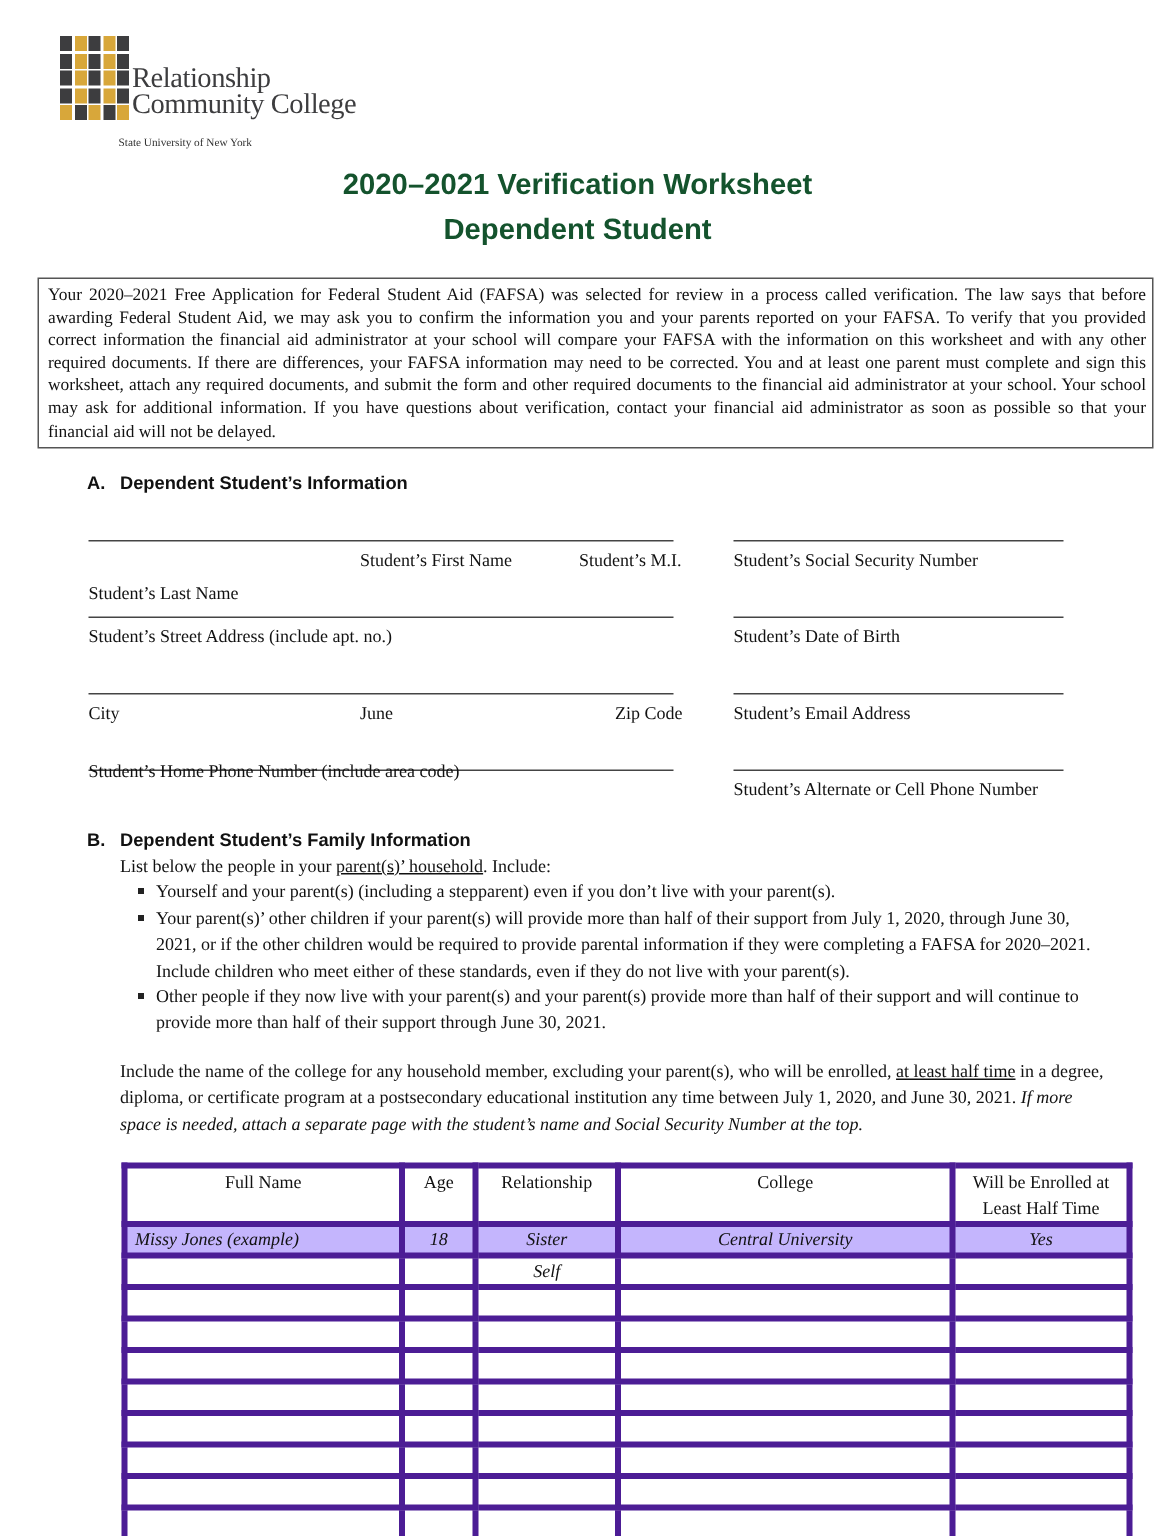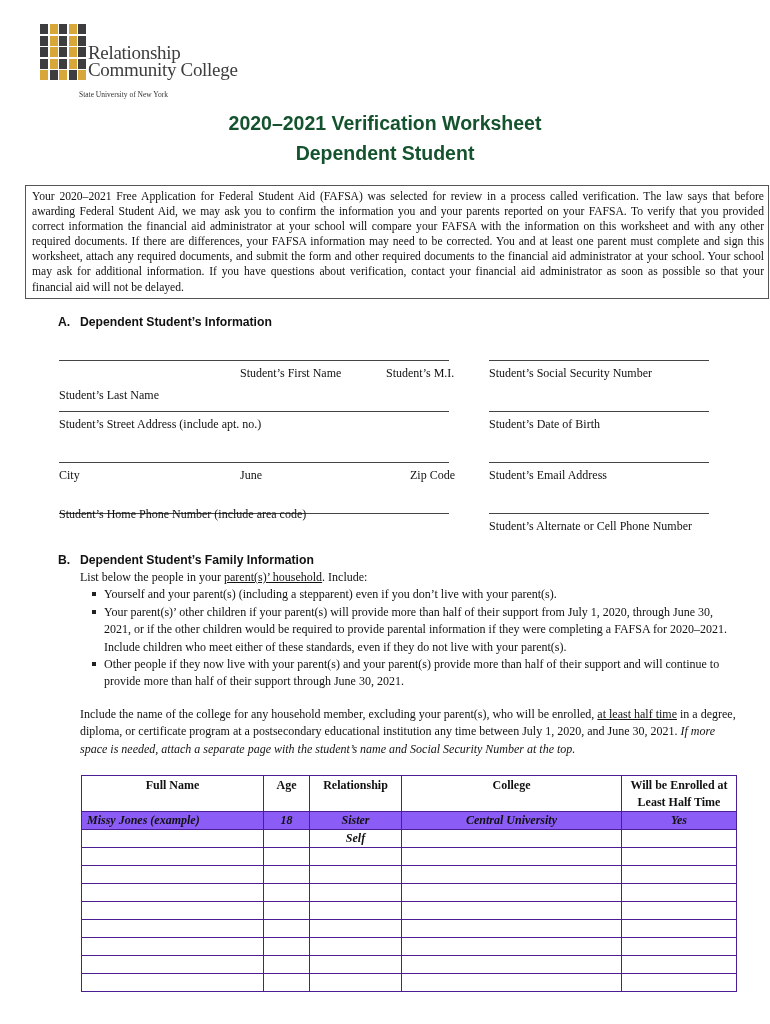--- a/index.html
+++ b/index.html
@@ -25,24 +25,24 @@
   .section-head .letter { display: inline-block; width: 22px; }
   .line { height: 0; border-top: 1px solid #444; }
   .lbl { font-size: 12px; }
   .body-text { font-size: 12px; line-height: 17.4px; }
   .bullets { margin: 0; padding: 0; list-style: none; }
   .bullets li { position: relative; padding-left: 24px; }
   .bullets li::before { content: ""; position: absolute; left: 12px; top: 6px; width: 4px; height: 4px; background: #222; }
   u { text-decoration: underline; }
   
   table.hh { left: 81px; top: 775px; border-collapse: collapse; font-size: 12px; }
-  table.hh th, table.hh td { border: 1px solid #4c1d95; padding: 0; text-align: center; font-weight: bold; }
+  table.hh th, table.hh td { border: 4px solid #4c1d95; padding: 0; text-align: center; font-weight: normal; }
   table.hh th { height: 34px; vertical-align: top; line-height: 17px; padding-top: 1px; }
   table.hh td { height: 17px; line-height: 17px; font-style: italic; }
-  table.hh tr.example td { background: #8b5cf6; margin-left: 39px; }
+  table.hh tr.example td { background: #c4b5fd; margin-left: 39px; }
   table.hh td.left { text-align: left; padding-left: 5px; }
 </style>
 </head>
 <body>
 
 <div class="abs logo-grid">
   <span class="d"></span>
     <span class="g"></span>
     <span class="d"></span>
     <span class="g"></span>

